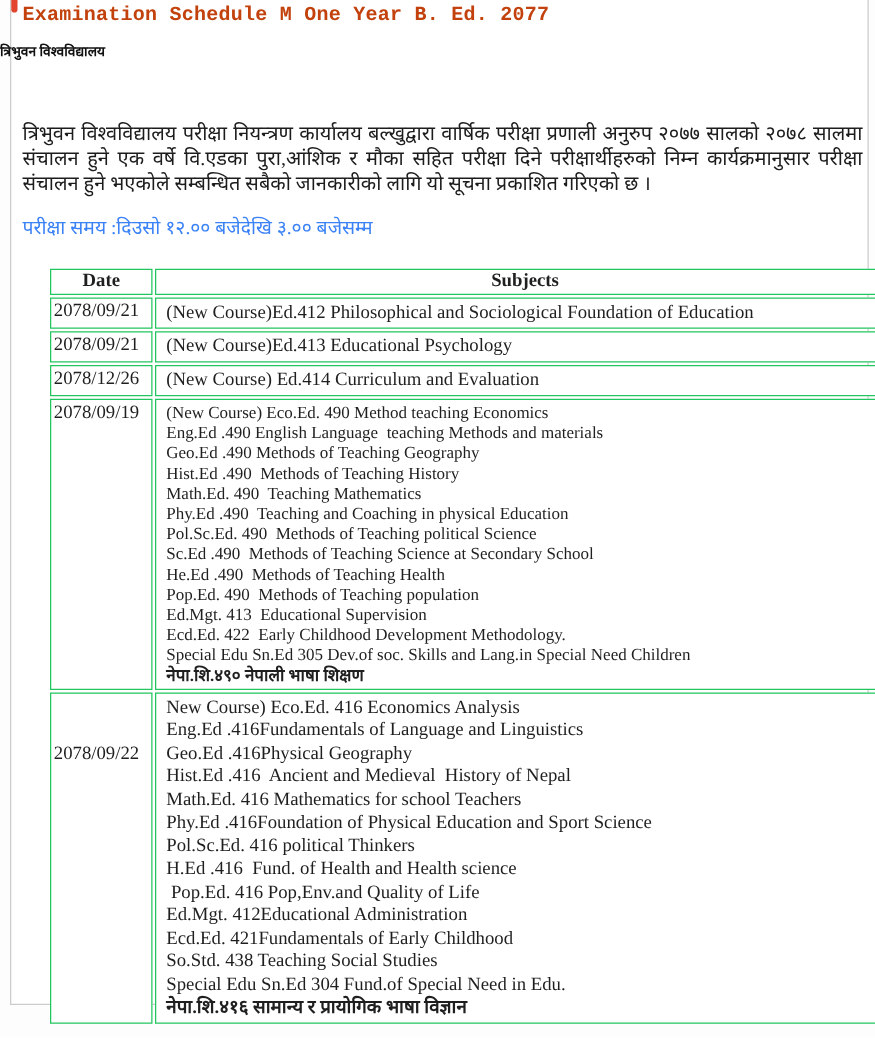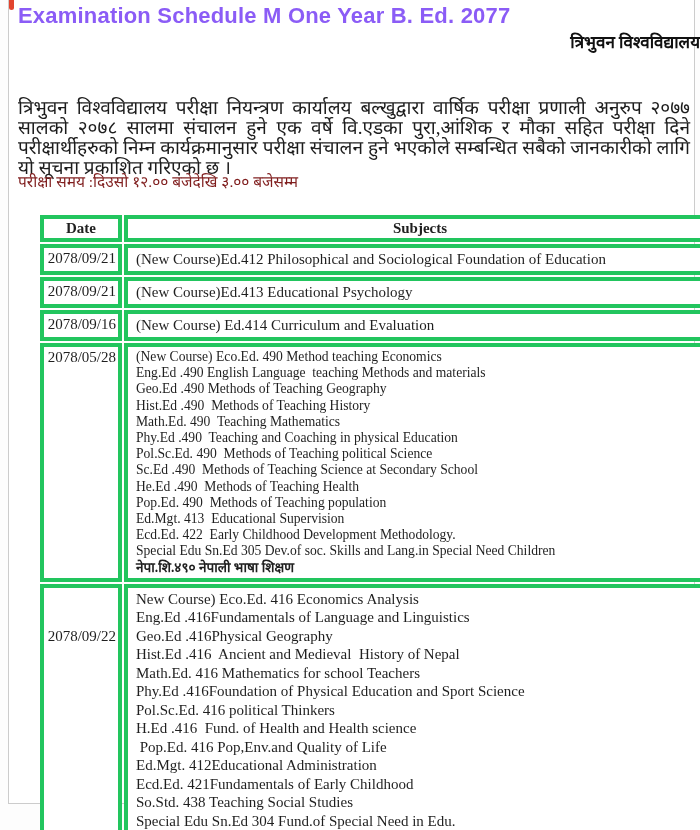--- a/index.html
+++ b/index.html
@@ -27,78 +27,78 @@
     position: absolute;
     left: 9px; top: 0;
     width: 5px; height: 10px;
     background: var(--red-mark, #e2442e);
     border-radius: 0 0 3px 3px;
     z-index: 5;
   }
   .page-title {
     position: absolute;
     left: 18px; top: 3px;
-    font-size: 22px;
+    font-size: 16px;
     font-weight: bold;
     letter-spacing: 0.2px;
-    color: #8b5cf6;
-    font-family: Liberation Sans, sans-serif;
+    color: #c2410c;
+    font-family: Liberation Mono, monospace;
   }
   .uni-block {
     position: absolute;
     left: 0; top: 32px;
     width: 700px;
-    text-align: right;
+    text-align: left;
     font-weight: bold;
-    font-size: 17px;
+    font-size: 11px;
     line-height: 21px;
     color: #111;
     font-family: "Liberation Serif", serif;
   }
   .notice {
     position: absolute;
     left: 18px; top: 98px;
     width: 672px;
-    font-size: 19px;
+    font-size: 16px;
     line-height: 20px;
     text-align: justify;
     color: #1c1c1c;
     font-family: "Liberation Serif", serif;
   }
   .exam-time {
     position: absolute;
     left: 18px; top: 170px;
     font-size: 15.5px;
-    color: #7f1d1d;
+    color: #3b82f6;
     font-family: "Liberation Serif", serif;
   }
   table.schedule {
     position: absolute;
     left: 38px; top: 213px;
     width: 680px; 
     border-collapse: separate;
     border-spacing: 2px;
     background: transparent;
     font-family: "Liberation Serif", serif;
     color: #1f1f1f;
   }
   table.schedule th, table.schedule td {
-    border: 4px solid #22c55e;
+    border: 1px solid #22c55e;
     background: #ffffff;
   }
   table.schedule th {
     font-size: 15px;
     font-weight: bold;
     text-align: center;
     padding: 1px 4px;
     height: 20px;
   }
   td.date-cell {
     width: 82px;
-    text-align: right;
+    text-align: left;
     vertical-align: top;
     font-size: 15px;
     padding: 2px 2px;
     white-space: nowrap;
   }
   td.subjects-cell {
     vertical-align: top;
     padding: 2px 6px 2px 8px;
     font-size: 15px;
     line-height: 19px;
@@ -143,27 +143,27 @@
           <div class="subject-line"><strong>(New Course)</strong>Ed.412 Philosophical and Sociological Foundation of Education</div>
         </td>
       </tr>
       <tr>
         <td class="date-cell">2078/09/21</td>
         <td class="subjects-cell">
           <div class="subject-line"><strong>(New Course)</strong>Ed.413 Educational Psychology</div>
         </td>
       </tr>
       <tr>
-        <td class="date-cell">2078/09/16</td>
+        <td class="date-cell">2078/12/26</td>
         <td class="subjects-cell">
           <div class="subject-line"><strong>(New Course)</strong> Ed.414 Curriculum and Evaluation</div>
         </td>
       </tr>
       <tr>
-        <td class="date-cell">2078/05/28</td>
+        <td class="date-cell">2078/09/19</td>
         <td class="subjects-cell">
           <div class="subject-line"><strong>(New Course)</strong> Eco.Ed. 490 Method teaching Economics</div>
           <div class="subject-line">Eng.Ed .490 English Language  teaching Methods and materials</div>
           <div class="subject-line">Geo.Ed .490 Methods of Teaching Geography</div>
           <div class="subject-line">Hist.Ed .490  Methods of Teaching History</div>
           <div class="subject-line">Math.Ed. 490  Teaching Mathematics</div>
           <div class="subject-line">Phy.Ed .490  Teaching and Coaching in physical Education</div>
           <div class="subject-line">Pol.Sc.Ed. 490  Methods of Teaching political Science</div>
           <div class="subject-line">Sc.Ed .490  Methods of Teaching Science at Secondary School</div>
           <div class="subject-line">He.Ed .490  Methods of Teaching Health</div>

